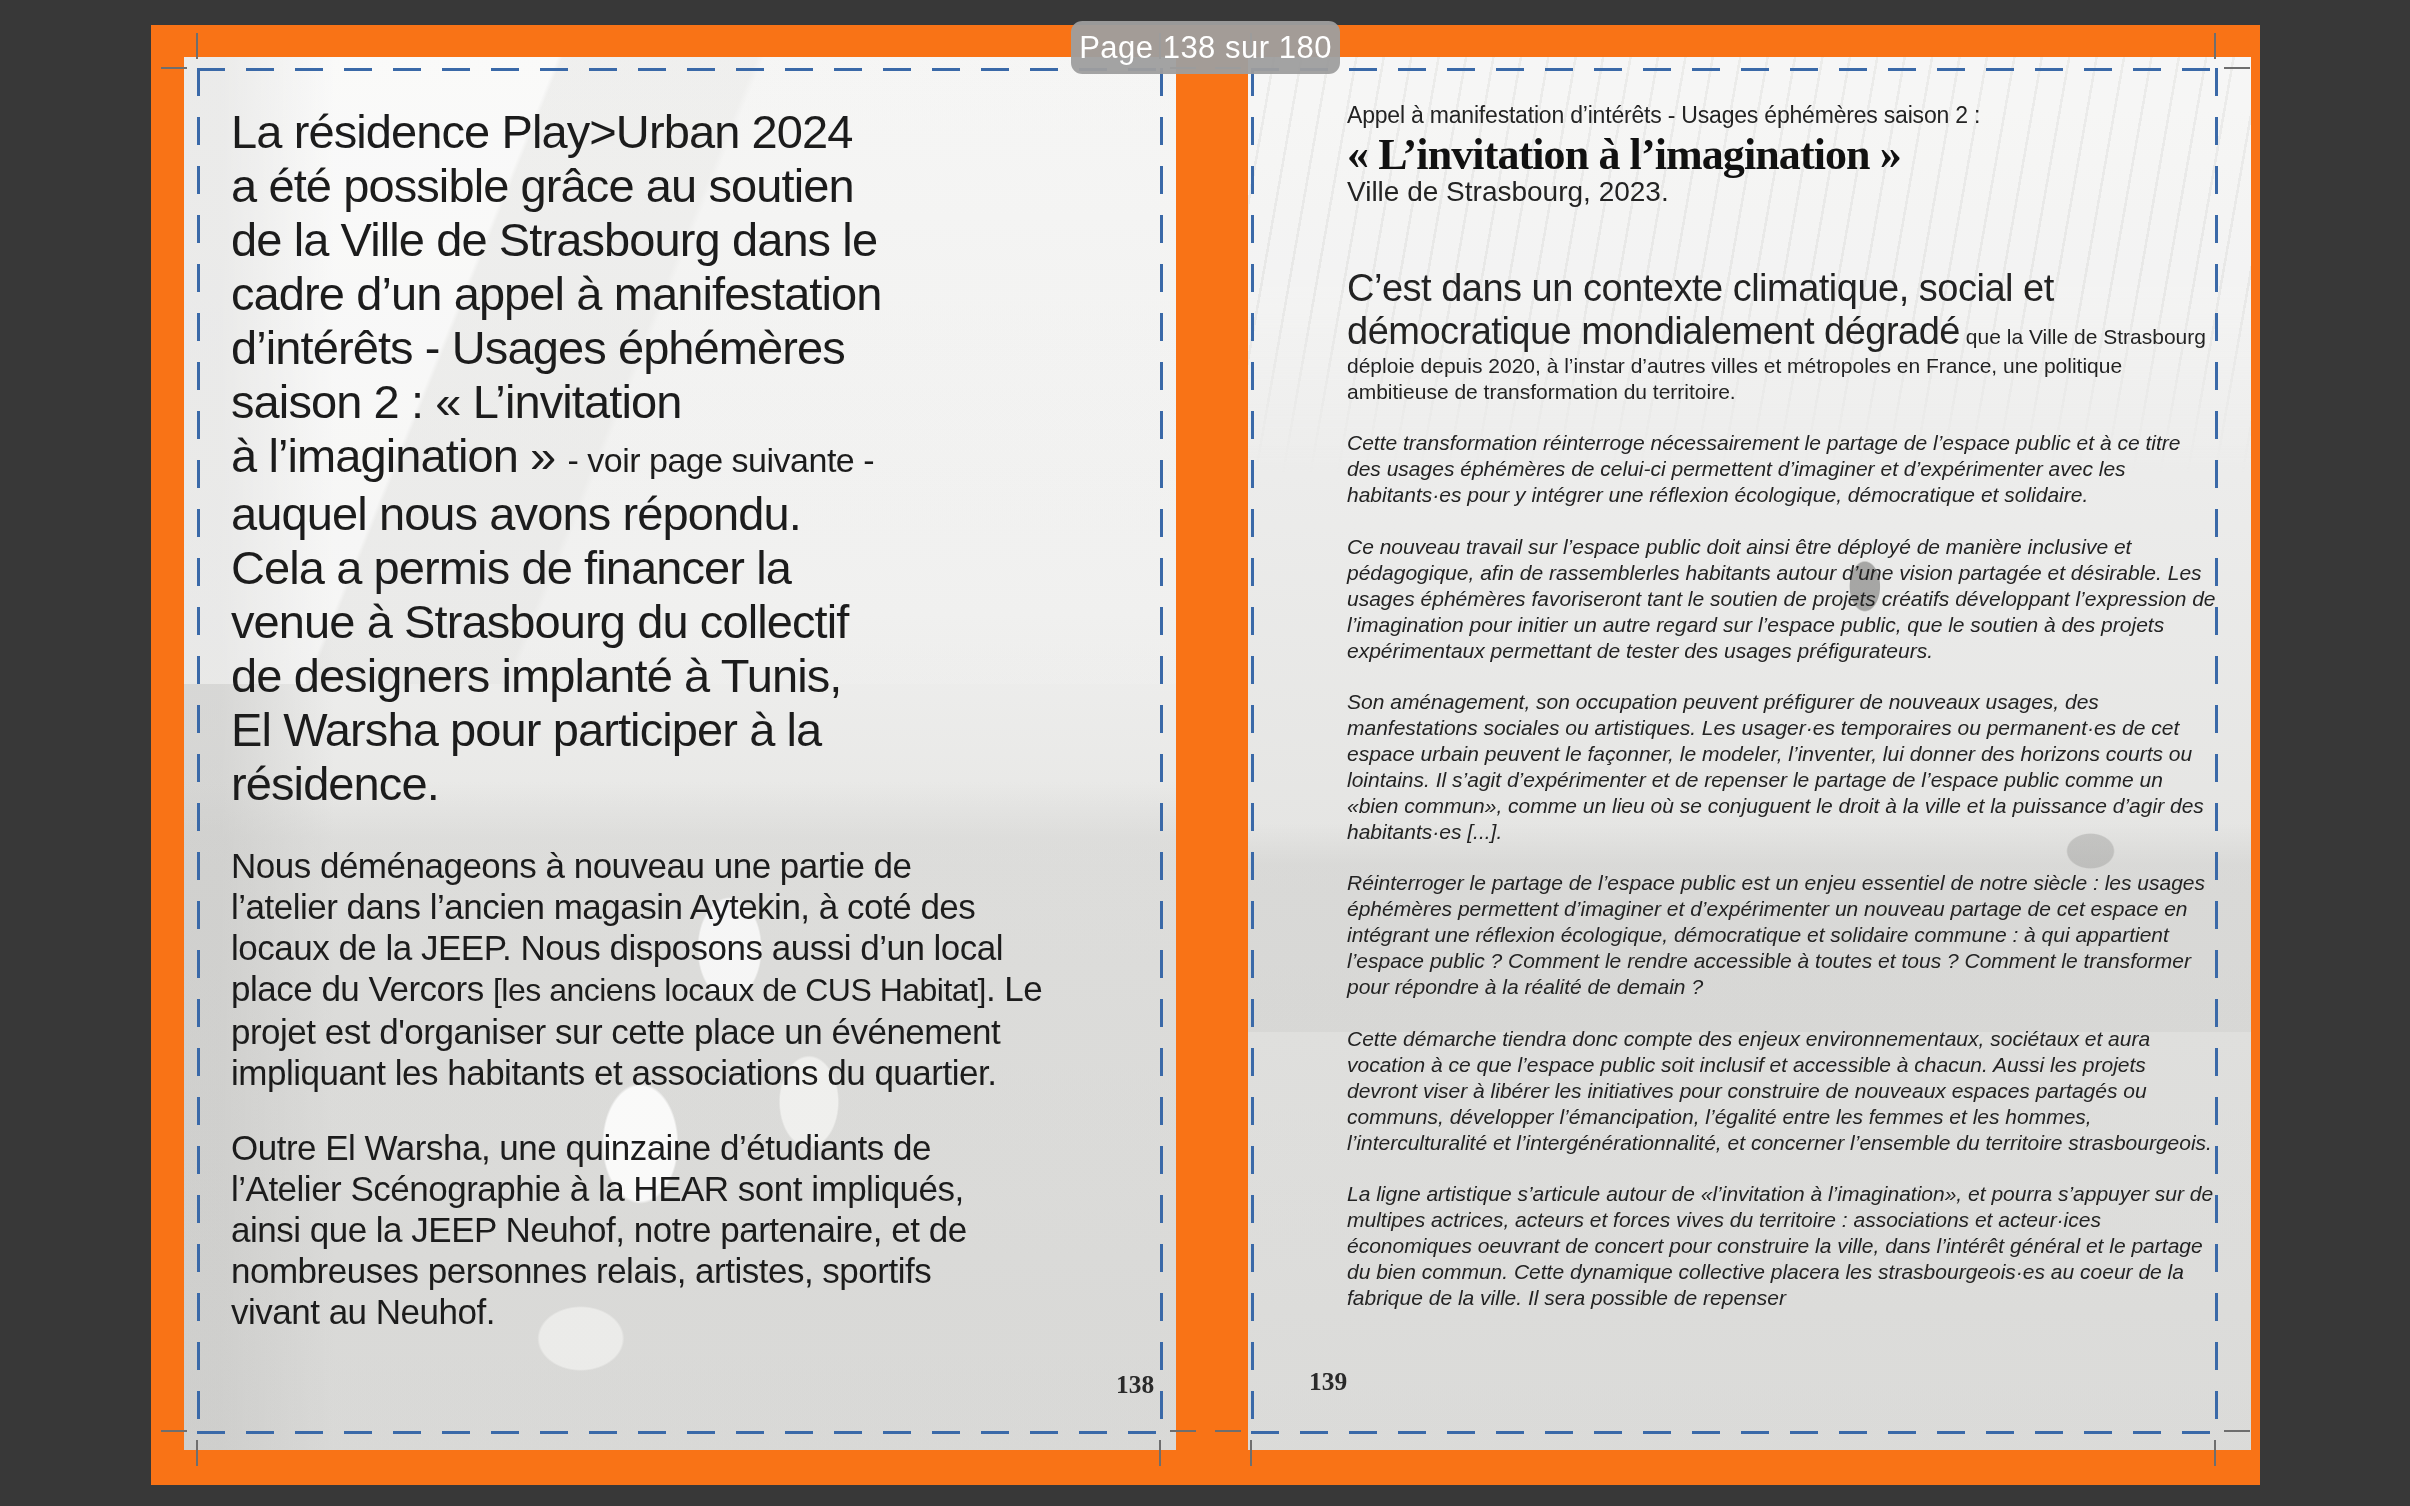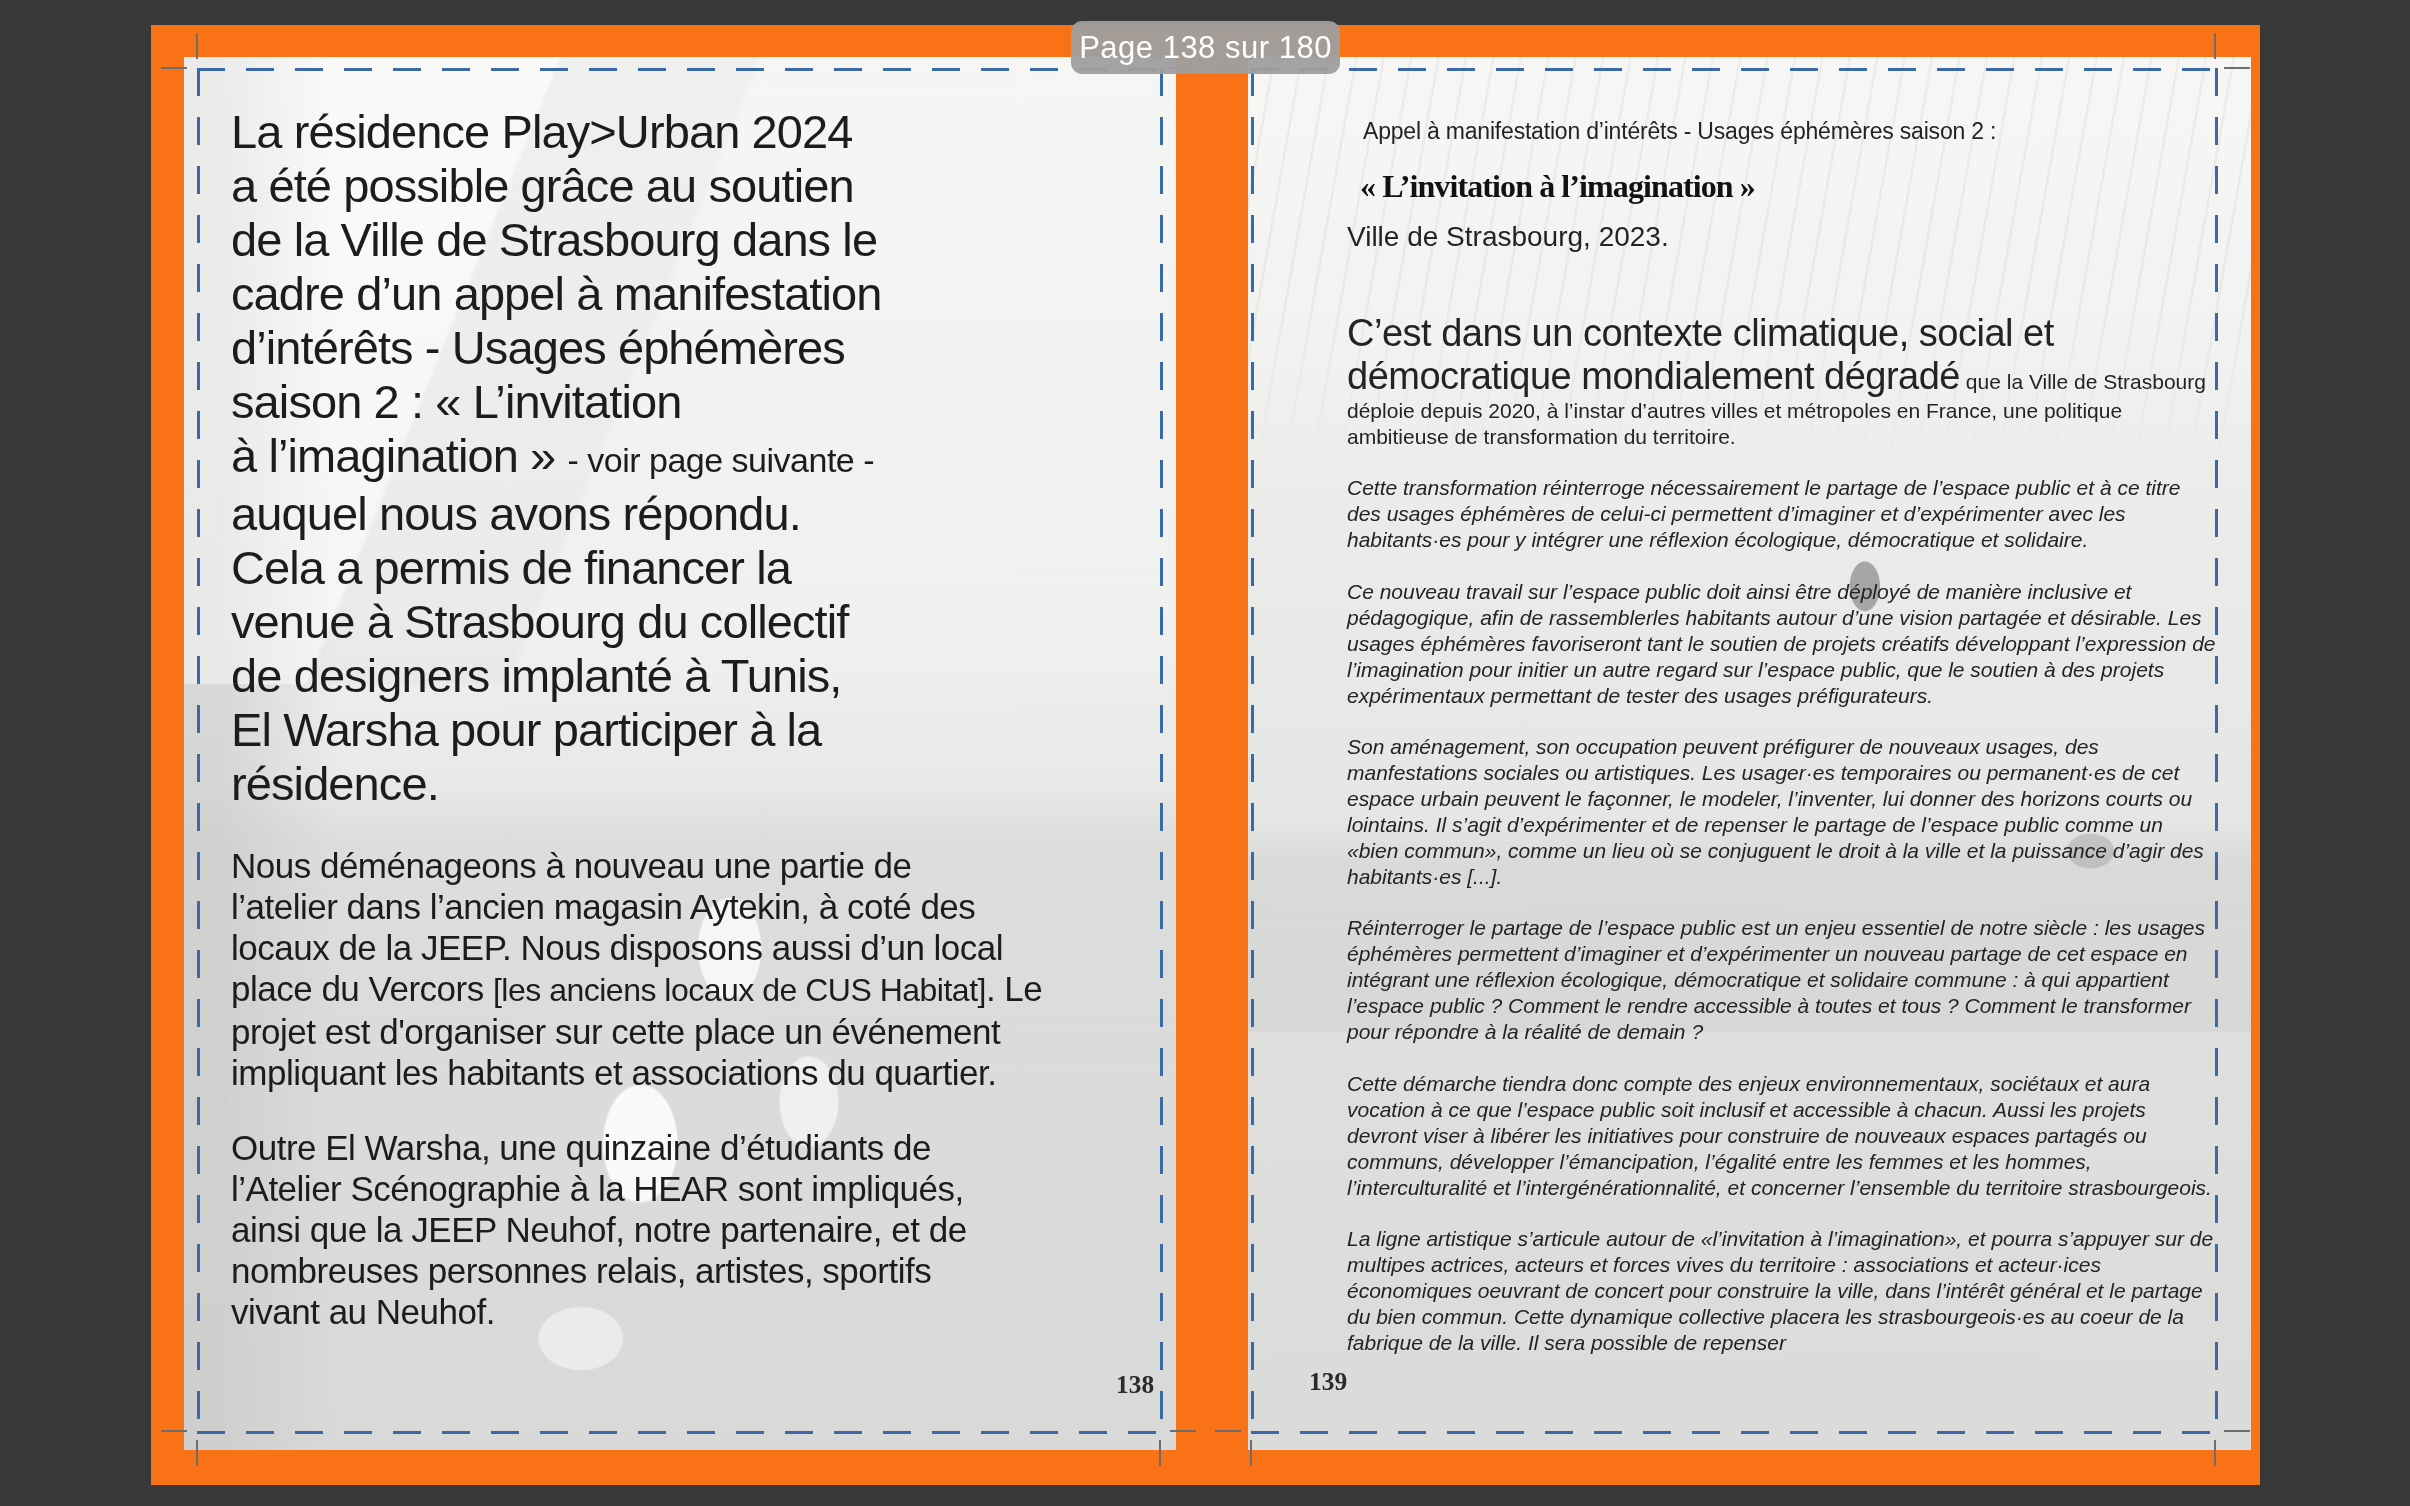--- a/index.html
+++ b/index.html
@@ -57,22 +57,22 @@
   .big{font-size:47px;line-height:54px;letter-spacing:-0.9px;white-space:pre-line;}
   .big .note{font-size:34px;letter-spacing:-0.5px;}
   .lpara{font-size:35px;line-height:41px;letter-spacing:-0.5px;white-space:pre-line;margin:34px 0 0 0;}
   .lpara .note{font-size:32px;}
   .lpara + .lpara{margin-top:34px;}
   .pagenum{position:absolute;font-family:"Liberation Serif",serif;font-weight:bold;font-size:25.4px;color:#2a2a2a;z-index:10;}
   .pagenum-left{left:965px;top:1345px;}
   .pagenum-right{left:1158px;top:1342px;}
   
   .rtext{position:absolute;left:1347px;top:102px;width:871px;color:#232323;z-index:10;}
-  .kicker{font-size:23px;line-height:28px;letter-spacing:-0.2px;margin:16px;}
-  .rtitle{font-family:"Liberation Serif",serif;font-size:32px;line-height:51px;letter-spacing:-0.9px;font-weight:bold;margin:13px;color:#111;}
+  .kicker{font-size:23px;line-height:28px;letter-spacing:-0.2px;margin:0;}
+  .rtitle{font-family:"Liberation Serif",serif;font-size:44px;line-height:51px;letter-spacing:-0.9px;font-weight:bold;margin:0;color:#111;}
   .rsub{font-size:28px;line-height:24.5px;margin:0;}
   .lead{margin:62px 0 0 0;}
   .lead .lead-big{font-size:38px;line-height:43px;letter-spacing:-0.5px;}
   .lead .lead-small,.rpara{font-size:21px;line-height:26px;}
   .rpara{margin:25.4px 0 0 0;font-style:italic;}
 </style>
 </head>
 <body>
 
 <div class="pill">

